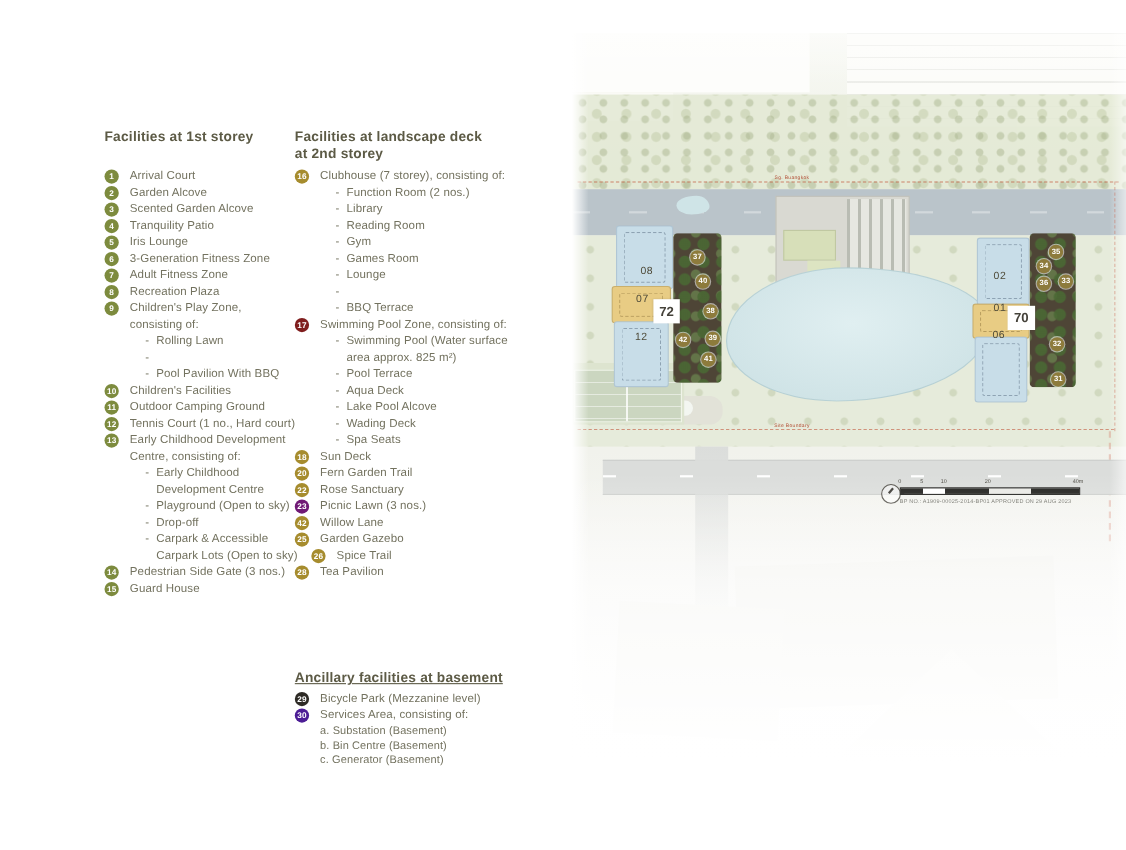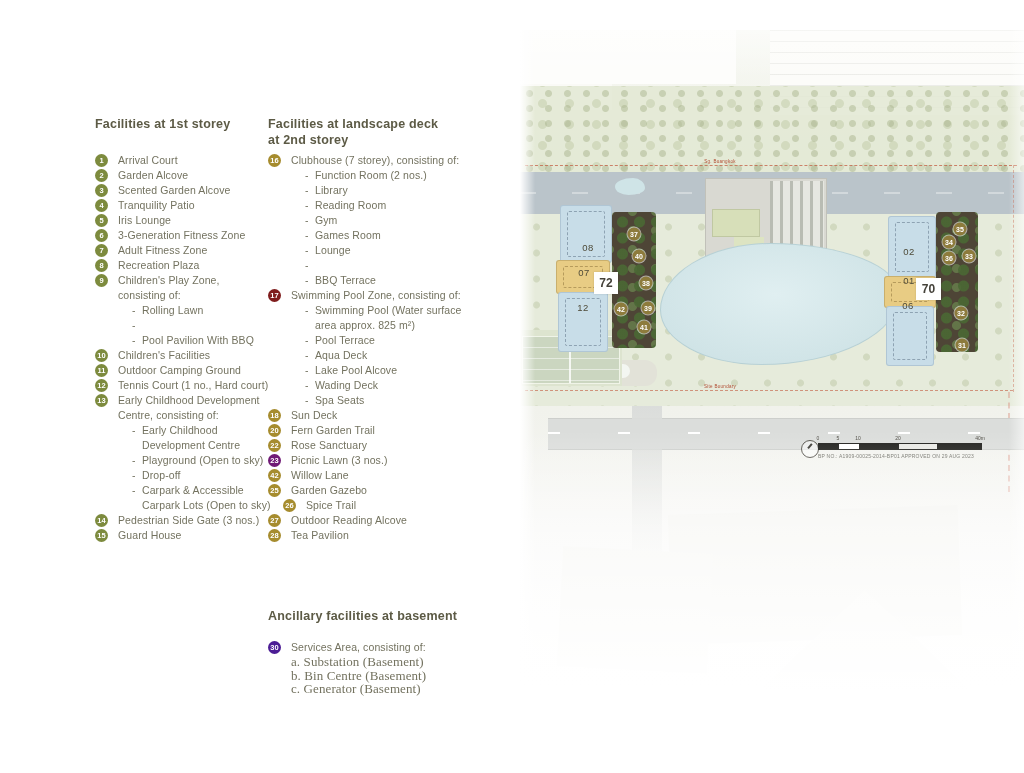--- a/index.html
+++ b/index.html
@@ -11,21 +11,21 @@
   .sec-title{font-size:12.5px;font-weight:bold;color:#5c5a45;line-height:16px;
              letter-spacing:.2px;white-space:pre-line;margin-bottom:21px;}
   .two-line .sec-title{margin-bottom:5px;}
   .items{}
   .item{display:flex;align-items:flex-start;}
   .num{width:13px;height:13px;border-radius:50%;flex:none;margin-right:10px;margin-top:1px;
        color:#fff;font-size:7.5px;font-weight:bold;display:flex;align-items:center;justify-content:center;}
   .item-label{font-size:10.5px;color:#73725f;line-height:15px;white-space:pre-line;letter-spacing:.1px;}
   .sub{display:flex;padding-left:37px;}
   .dash{width:10px;flex:none;font-size:10.5px;color:#73725f;line-height:15px;}
-  .letter-line{padding-left:23px;font-size:13px;color:#73725f;line-height:13.5px;white-space:pre-line;letter-spacing:.1px;font-family:Liberation Serif, serif;}
+  .letter-line{padding-left:23px;font-size:10px;color:#73725f;line-height:13.5px;white-space:pre-line;letter-spacing:.1px;}
   .roof .item-label,.roof .num{line-height:14.5px;}
   .roof .item{min-height:14.6px;}
 
   
   #map{position:absolute;left:520px;top:30px;width:504px;height:690px;overflow:hidden;}
   #map *{position:absolute;}
   .m-base{left:0;top:0;width:504px;height:690px;
           background:linear-gradient(180deg,#f8f9f4 0%,#eff1e8 18%,#f1f2ec 55%,#f6f6f3 70%,#fff 100%);}
   .m-ghost-tl{left:0;top:0;width:216px;height:54px;background:#fdfdfb;}
   .m-ghost-tl2{left:0;top:54px;width:92px;height:26px;background:#fafaf6;}
@@ -289,33 +289,33 @@
       </div>
       <div class="item">
         <div class="num" style="background: rgb(166, 140, 46);">25</div>
         <div class="item-label">Garden Gazebo</div>
       </div>
       <div class="item">
         <div class="num" style="background: rgb(166, 140, 46); margin-left: 15px;">26</div>
         <div class="item-label">Spice Trail</div>
       </div>
       <div class="item">
-        <div class="num" style="background: rgb(166, 140, 46);">27</div>
-        <div class="item-label">Outdoor Reading Alcove</div>
-      </div>
-      <div class="item">
         <div class="num" style="background: rgb(166, 140, 46);">28</div>
         <div class="item-label">Tea Pavilion</div>
       </div>
     </div>
 </div>
 
 <div class="legend" style="left:268px;top:608px;width:215px;">
-  <div class="sec-title" style="margin-bottom:16px;">Ancillary facilities at basement</div>
+  <div class="sec-title" style="margin-bottom:4px;text-decoration:underline;">Ancillary facilities at basement</div>
   <div class="items">
+      <div class="item">
+        <div class="num" style="background: rgb(46, 43, 38);">29</div>
+        <div class="item-label">Bicycle Park (Mezzanine level)</div>
+      </div>
       <div class="item">
         <div class="num" style="background: #4c1d95;">30</div>
         <div class="item-label">Services Area, consisting of:</div>
       </div>
       <div class="letter-line">a. Substation (Basement)</div>
       <div class="letter-line">b. Bin Centre (Basement)</div>
       <div class="letter-line">c. Generator (Basement)</div>
     </div>
 </div>
 

